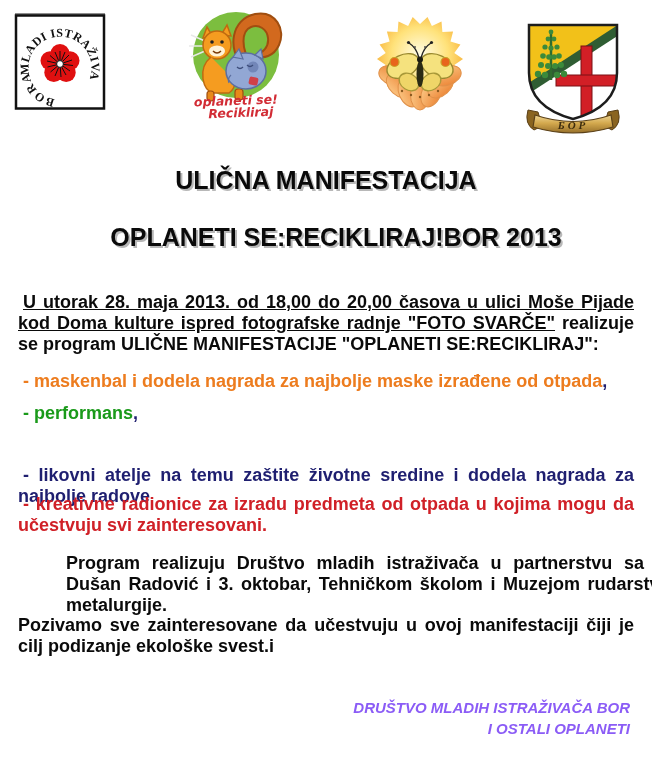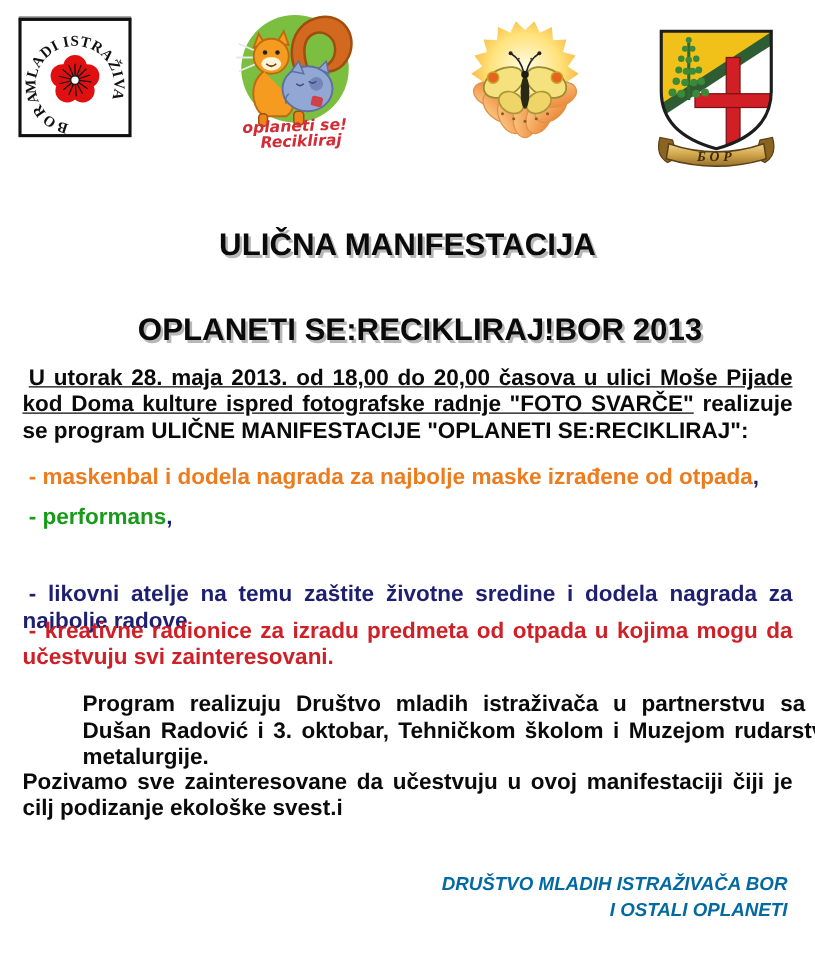--- a/index.html
+++ b/index.html
@@ -8,43 +8,43 @@
     position: relative;
     width: 652px; height: 766px;
     background: #ffffff;
     font-family: "Liberation Sans", sans-serif;
     overflow: hidden;
   }
   .logo { position:absolute; }
   .logo svg { display:block; }
 
   .title {
-    position:absolute; left:0; right:0; margin:16px;
+    position:absolute; left:0; right:0; margin:0;
     text-align:center;
     font-size:25px; font-weight:bold; color:#0a0a0a;
     text-shadow: 2px 2px 0 #b8b8b8;
     letter-spacing: 0px;
     font-family:"Liberation Sans", sans-serif;
   }
   .t1 { top:166px; }
-  .t2 { top:234px;padding-left:20px; }
+  .t2 { top:223px;padding-left:20px; }
 
   .block {
     position:absolute; left:18px; width:616px; margin:0;
     font-size:18px; font-weight:bold; line-height:21px;
     color:#0a0a0a; text-align:justify;
   }
   .indent { text-indent:5px; }
   .und { text-decoration:underline; }
   .suffix { color:#1F1F70; }
 
   .signature {
     position:absolute; right:22px; top:697px; width:420px;
     font-size:15px; font-weight:bold; font-style:italic;
-    line-height:21px; color:#0369a1; text-align:right;
+    line-height:21px; color:#8b5cf6; text-align:right;
   }
 </style>
 </head>
 <body>
 
 <div class="page">
 
   <div class="logo" style="left:14px; top:12px;">
     <svg width="92" height="99" viewBox="0 0 92 99">
       <rect x="1" y="1" width="90" height="3.5" fill="#8f8f8f"></rect>

